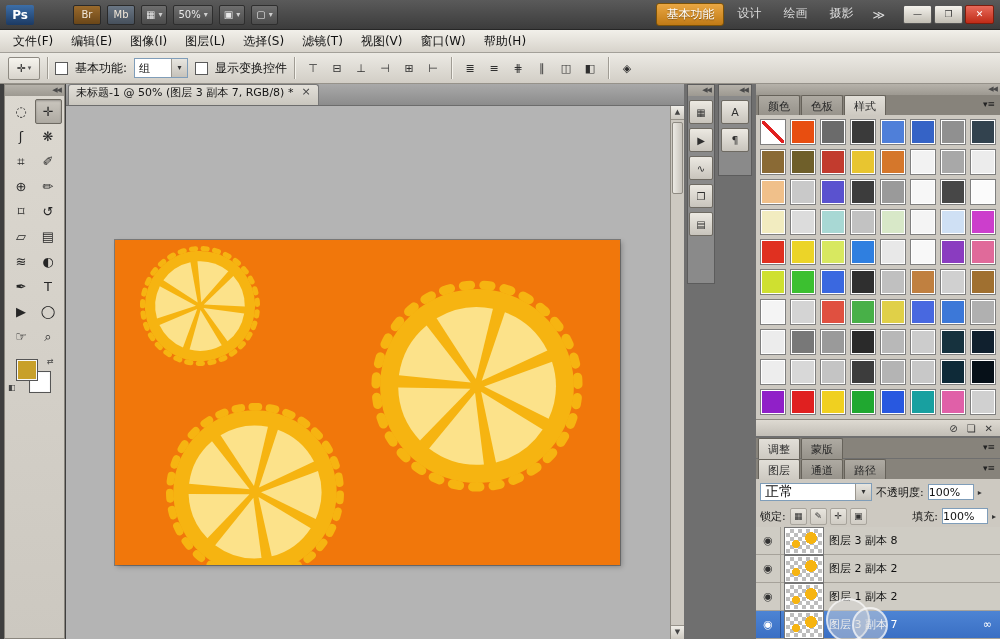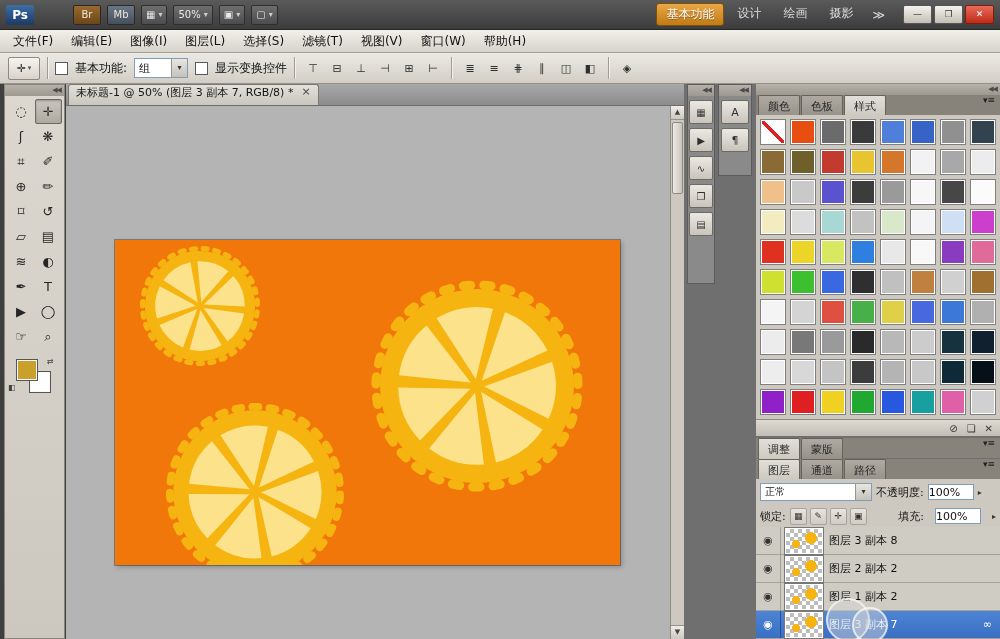--- a/index.html
+++ b/index.html
@@ -69,39 +69,39 @@
   
   .collapsed{position:absolute;left:684px;top:84px;width:72px;height:555px;background:#6f6f6f;}
   .ccol{position:absolute;top:0;background:#8a8a8a;border:1px solid #5c5c5c;box-sizing:border-box;}
   .ccol.c1{left:3px;width:28px;height:200px;}
   .ccol.c2{left:34px;width:34px;height:92px;}
   .cbtn{width:22px;height:22px;margin:4px auto 0 auto;background:linear-gradient(#ece9e2,#c8c4bc);border:1px solid #6e6a62;border-radius:2px;display:flex;align-items:center;justify-content:center;font-size:10px;color:#2f2f2f;}
   .cbtn.wide{width:26px;font-size:11px;}
 
   
   .panels{position:absolute;left:756px;top:84px;width:244px;height:555px;display:flex;flex-direction:column;background:#6f6f6f;}
-  .tabstrip{height:20px;background:#87837b;display:flex;align-items:flex-start;padding-left:2px;box-sizing:border-box;}
+  .tabstrip{height:20px;background:#87837b;display:flex;align-items:center;padding-left:2px;box-sizing:border-box;}
   .ptab{padding:3px 9px 2px 9px;font-size:11px;color:#2a2a2a;background:linear-gradient(#aeaaa2,#96928a);border:1px solid #66625a;border-bottom:none;border-radius:2px 2px 0 0;margin-right:1px;}
   .ptab.active{background:linear-gradient(#e2dfd8,#cdc9c1);}
   .pmenu{margin-left:auto;padding:0 5px 3px 0;font-size:9px;color:#222;}
   .styles-body{height:304px;background:#cdc9c1;padding:4px;box-sizing:border-box;overflow:hidden;display:grid;grid-template-columns:repeat(8,26px);grid-auto-rows:26px;gap:4px;}
   .swatch{border:1px solid #7f7f7f;box-shadow:inset 0 0 0 1px #fff;}
   .swatch.no-style{background:linear-gradient(45deg,#fff 44%,#e02020 44%,#e02020 56%,#fff 56%);}
   .styles-footer{height:17px;background:linear-gradient(#dedad2,#c2beb6);border-top:1px solid #8e8a82;display:flex;justify-content:flex-end;align-items:center;gap:9px;padding:0 7px;font-size:10px;color:#3a3a3a;box-sizing:border-box;}
   .gap2{height:2px;} .gap1{height:1px;}
   .layers-body{flex:1;background:#cdc9c1;display:flex;flex-direction:column;overflow:hidden;}
   .blend-row{height:26px;display:flex;align-items:center;gap:4px;padding:0 4px;font-size:11px;color:#111;}
   .blend-select{width:112px;height:18px;background:#fff;border:1px solid #7f9db9;display:flex;align-items:center;box-sizing:border-box;}
-  .blend-select .val{flex:1;padding-left:4px;font-size:10px;}
+  .blend-select .val{flex:1;padding-left:4px;font-size:14px;}
   .blend-select .btn{width:15px;height:100%;background:linear-gradient(#e8e6e0,#c6c2ba);border-left:1px solid #9a968e;font-size:8px;text-align:center;line-height:16px;color:#333;}
   .numbox{width:46px;height:16px;background:#fff;border:1px solid #7f9db9;font-size:11px;text-align:right;padding-right:14px;line-height:16px;box-sizing:border-box;}
   .tinyarr{font-size:8px;color:#333;}
   .lock-row{height:22px;display:flex;align-items:center;gap:4px;padding:0 4px;font-size:11px;color:#111;}
   .lock-ic{width:15px;height:15px;display:flex;align-items:center;justify-content:center;font-size:9px;color:#333;border:1px solid #a8a49c;background:linear-gradient(#e8e5de,#d0ccc4);border-radius:2px;}
-  .fill-group{margin-left:auto;display:flex;align-items:center;gap:11px;}
+  .fill-group{margin-left:auto;display:flex;align-items:center;gap:4px;}
   .layer-rows{flex:1;overflow:hidden;}
   .lrow{height:28px;display:flex;align-items:center;border-bottom:1px solid #a6a29a;box-sizing:border-box;background:#cfccc4;}
   .l-eye{width:24px;align-self:stretch;border-right:1px solid #a6a29a;display:flex;align-items:center;justify-content:center;font-size:11px;color:#333;}
   .l-thumb{width:36px;height:24px;margin:0 6px 0 4px;border:1px solid #fff;box-shadow:0 0 0 1px #777;background-color:#fff;
     background-image:
       radial-gradient(circle 4px at 10px 15px, var(--slice-gold) 95%, transparent),
       radial-gradient(circle 6px at 25px 9px, var(--slice-gold) 95%, transparent),
       linear-gradient(45deg,#bdbdbd 25%,transparent 25%,transparent 75%,#bdbdbd 75%),
       linear-gradient(45deg,#bdbdbd 25%,#fff 25%,#fff 75%,#bdbdbd 75%);
     background-size:auto,auto,8px 8px,8px 8px;background-position:0 0,0 0,0 0,4px 4px;}

